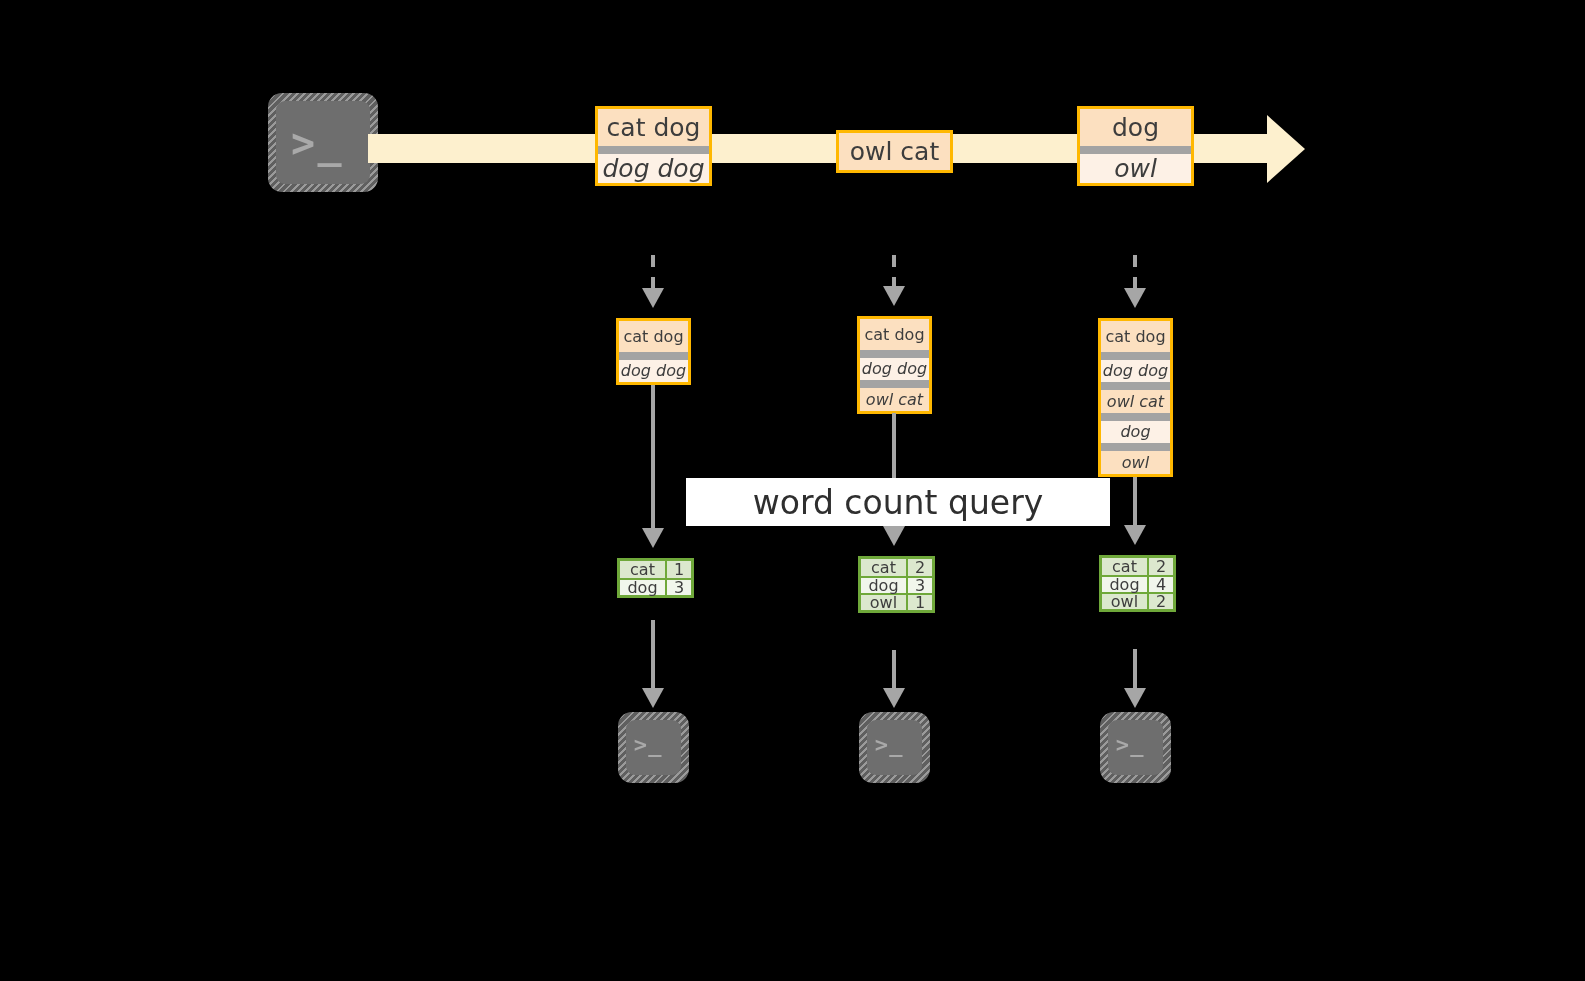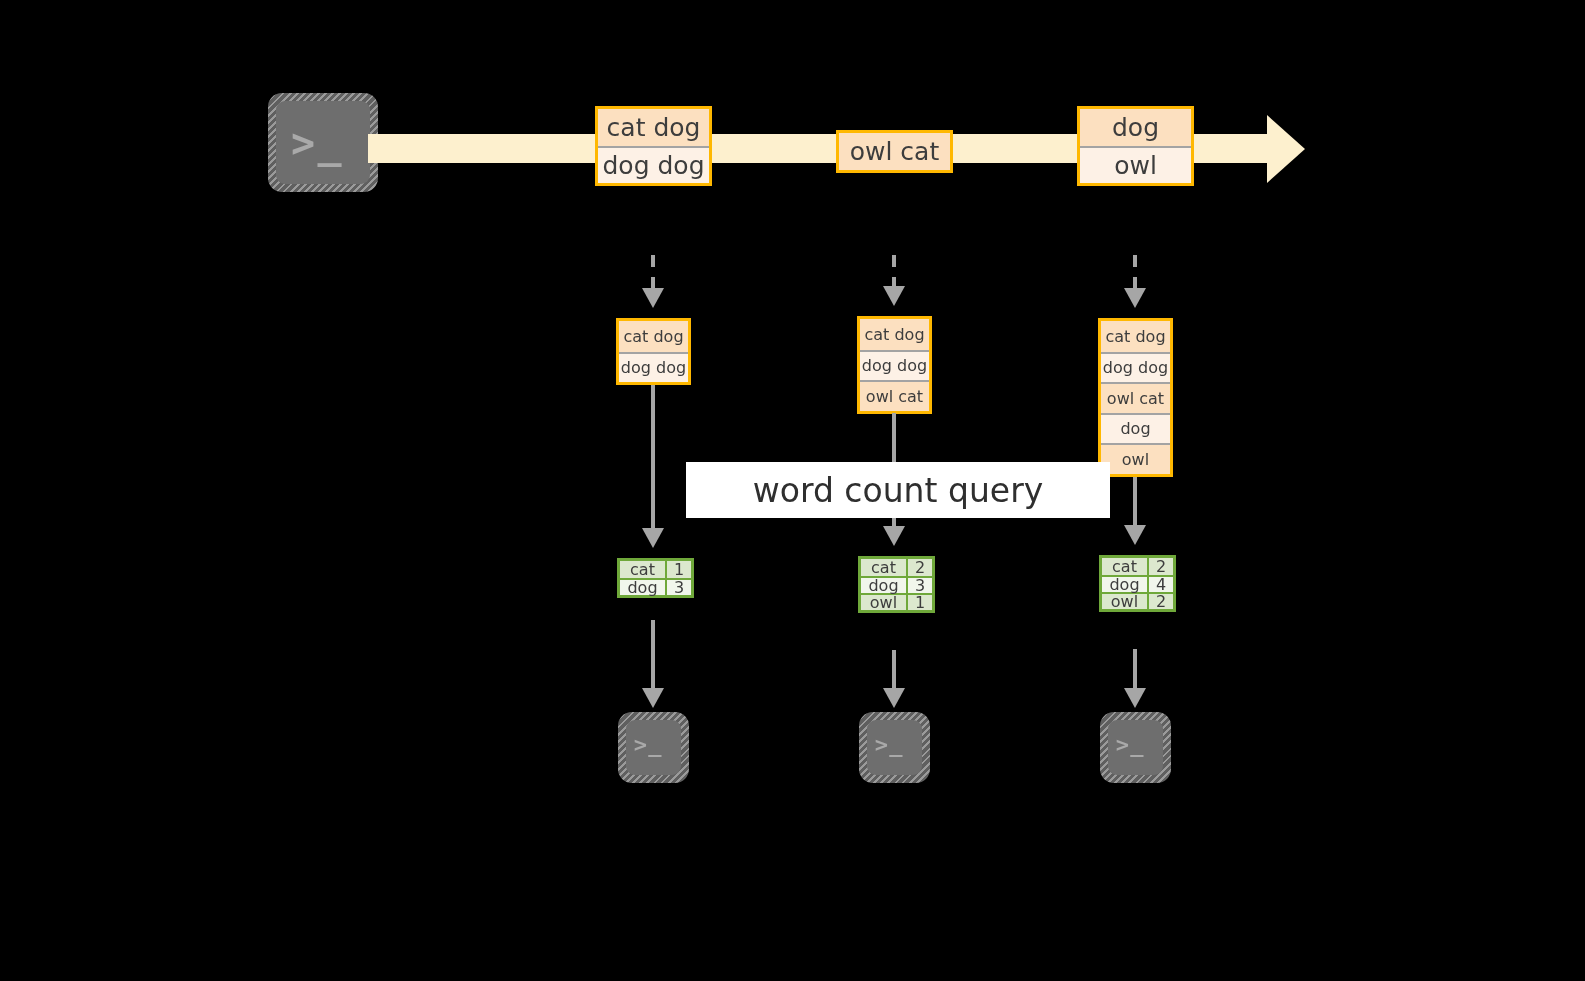--- a/index.html
+++ b/index.html
@@ -59,21 +59,21 @@
     background:#FDF0E4;
   }
   .orow{
     box-sizing:border-box;
     display:flex;align-items:center;justify-content:center;
     color:#3d3d3d;
     white-space:nowrap;
   }
   .orow.shade-a{background:#FCE0C0;}
   .orow.shade-b{background:#FDF1E6;}
-  .orow + .orow{border-top:2px solid #a3a3a3;}
+  .orow + .orow{border-top:8px solid #a3a3a3;font-style:italic;}
 
   .obox.big .orow{height:37px;font-size:25px;}
   .obox.small .orow{height:30.5px;font-size:16px;}
 
   
   .gbox{
     position:absolute;
     box-sizing:border-box;
     border:3px solid #6FA83A;
     background:#F2F7EE;
@@ -254,17 +254,17 @@
 
   <div class="vline" style="left:1133px;top:649px;height:46px;"></div>
   <div class="vhead" style="left:1124px;top:688px;"></div>
 
   <div class="term term-sm" style="left:1100px;top:712px;width:71px;height:71px;">
     <div class="term-inner">
       <span class="glyph">&gt;_</span>
     </div>
   </div>
 
-  <div class="query-band" style="left:686px;top:462px;width:424px;height:56px;">
+  <div class="query-band" style="left:686px;top:478px;width:424px;height:48px;">
     <span>word count query</span>
   </div>
 
 </div>
 
 </body></html>

